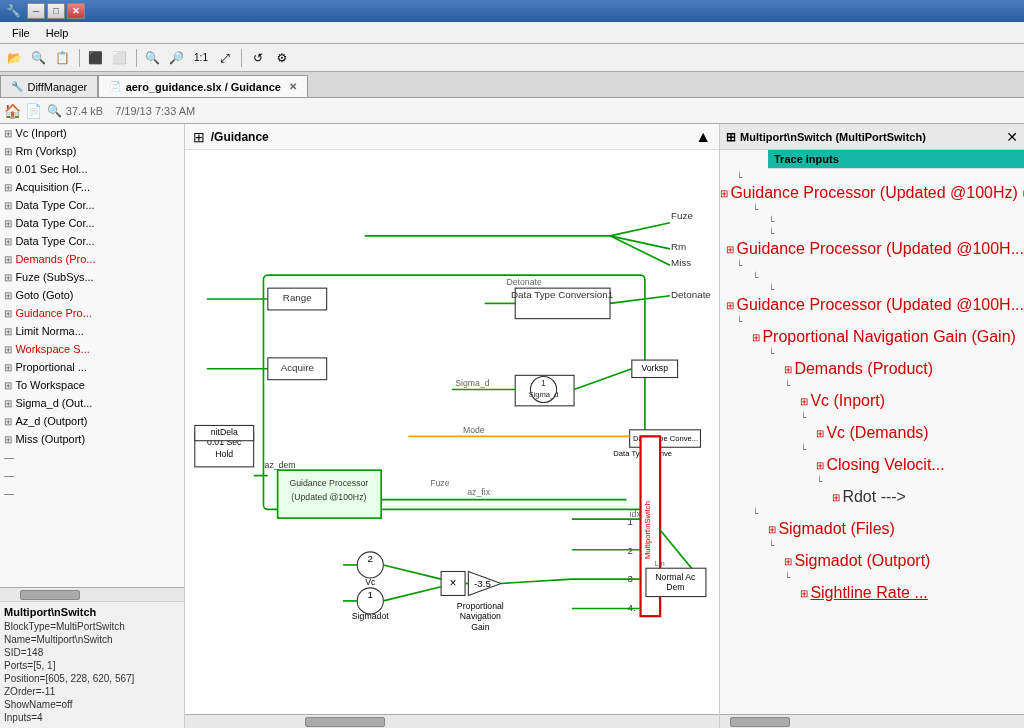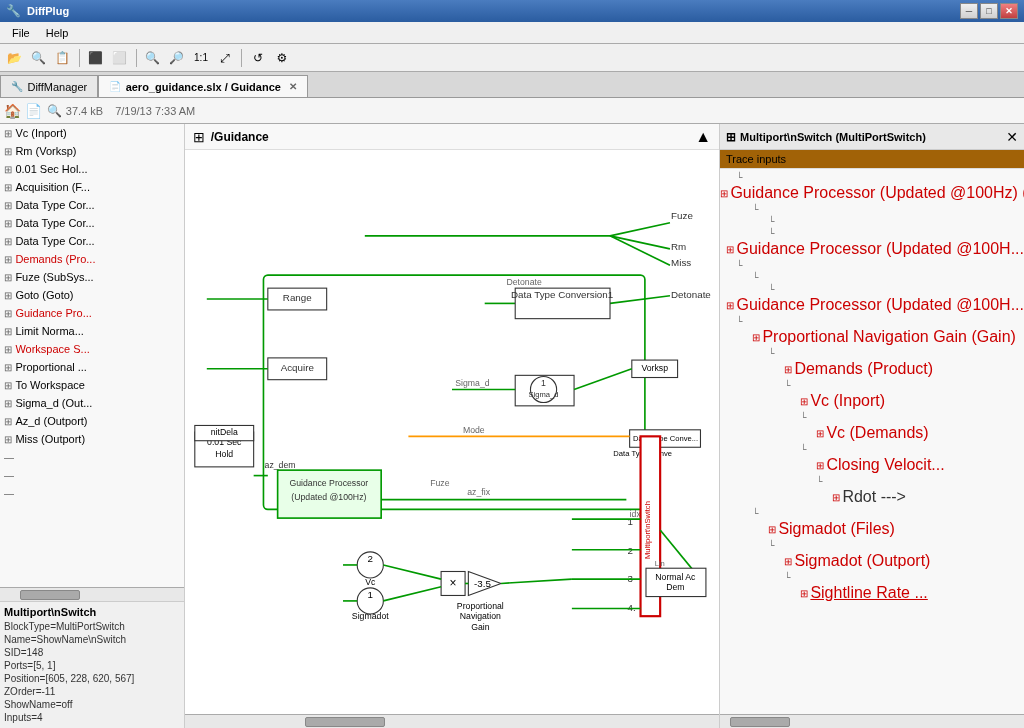--- a/index.html
+++ b/index.html
@@ -185,23 +185,24 @@
       display: flex;
       align-items: center;
       padding: 0 6px;
       justify-content: space-between;
     }
     #right-panel-header .panel-title { font-size: 11px; font-weight: bold; display: flex; align-items: center; gap: 4px; }
     #right-panel-body { flex: 1; overflow: hidden; display: flex; flex-direction: column; }
     #trace-inputs-header {
       padding: 3px 6px;
       font-size: 11px;
-      font-weight: normal;
-      background: #a16207;
+      font-weight: bold;
+      background: #14b8a6;
       border-bottom: 1px solid #ddd;
+      margin-left: 48px;
     }
     #trace-tree {
       flex: 1;
       overflow-y: auto;
       overflow-x: hidden;
       padding: 2px 0;
     }
     .trace-item {
       display: flex;
       align-items: center;
@@ -221,21 +222,20 @@
     .scroll-thumb {
       height: 10px; background: #aaa; border: 1px solid #888; border-radius: 2px;
       position: absolute; top: 2px;
     }
   </style>
 </head>
 <body>
 
 <div id="titlebar">
   <span class="icon">🔧</span>
-  <span class="title">DiffPlug</span>
   <div class="window-controls">
     <div class="win-btn">─</div>
     <div class="win-btn">□</div>
     <div class="win-btn close">✕</div>
   </div>
 </div>
 
 <div id="menubar">
   <div class="menu-item">File</div>
   <div class="menu-item">Help</div>
@@ -371,21 +371,21 @@
           <span class="tree-icon">—</span>
           <span class="item-label"><line 2=""></line></span>
         </div>
       </div>
     <div id="left-hscroll" style="position:relative;">
       <div class="scroll-thumb" style="width:60px; left:20px;"></div>
     </div>
     <div id="left-panel-bottom">
       <div class="prop-title">Multiport\nSwitch</div>
       <div class="prop-line">BlockType=MultiPortSwitch</div>
-      <div class="prop-line">Name=ShowName\nSwitch</div>
+      <div class="prop-line">Name=Multiport\nSwitch</div>
       <div class="prop-line">SID=148</div>
       <div class="prop-line">Ports=[5, 1]</div>
       <div class="prop-line">Position=[605, 228, 620, 567]</div>
       <div class="prop-line">ZOrder=-11</div>
       <div class="prop-line">ShowName=off</div>
       <div class="prop-line">Inputs=4</div>
     </div>
   </div>
 
   <div id="center-panel">

